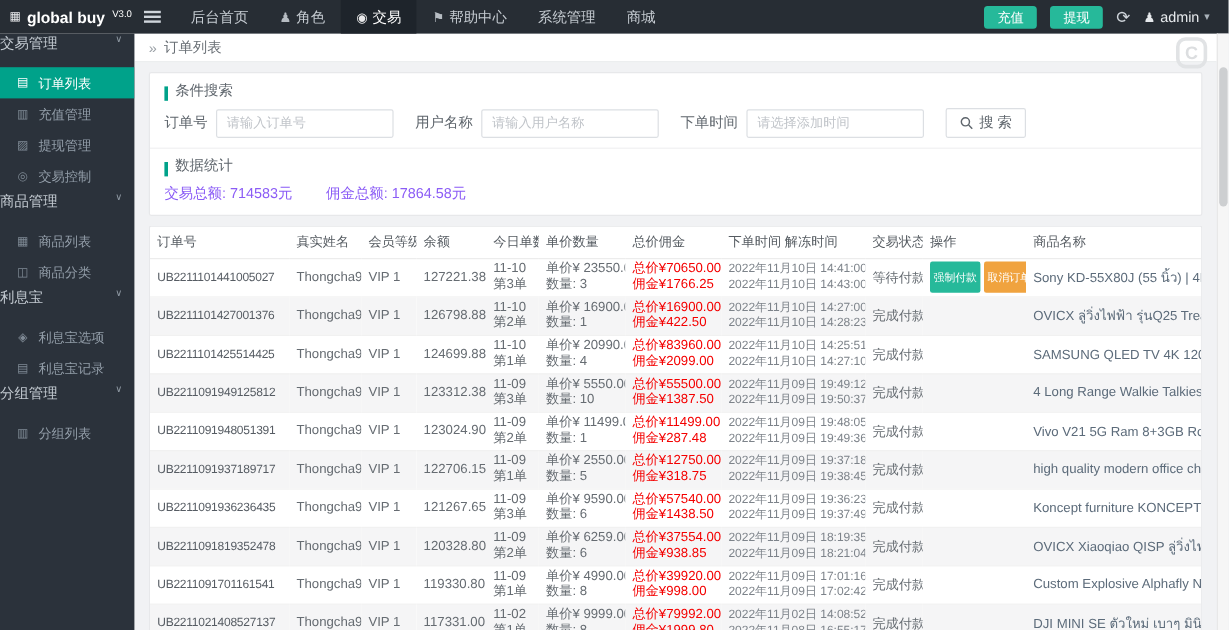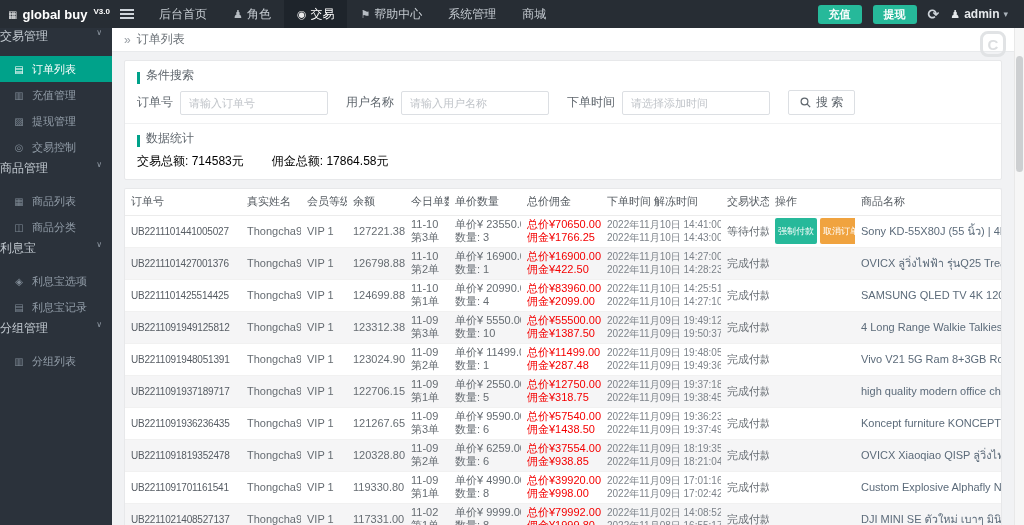--- a/index.html
+++ b/index.html
@@ -2,29 +2,29 @@
 <html><head>
 <meta charset="utf-8">
 <style>
   * { box-sizing: border-box; margin: 0; padding: 0; }
   html,body { width:1024px; height:525px; background:#f1f2f4; font-family:"Liberation Sans","DejaVu Sans",sans-serif; font-size:12px; }
   .app { position:relative; width:1024px; height:525px; overflow:hidden; background:#f1f2f4; }
 
   
   .navbar { position:absolute; top:0; left:0; right:0; height:28px; background:#272d34; display:flex; align-items:center; color:#c6ccd2; z-index:6; }
   .logo { width:112px; display:flex; align-items:center; gap:5px; padding-left:8px; color:#fff; font-size:13px; font-weight:bold; white-space:nowrap; }
-  .logo sup { font-size:8px; font-weight:bold; margin-left:1px; transform:translateY(-3px); }
+  .logo sup { font-size:8px; font-weight:normal; margin-left:1px; transform:translateY(-3px); }
   .logo-ic { font-size:10px; color:#e8eaec; }
   .burger { width:14px; height:10px; margin:0 12px 0 8px; border-top:2px solid #cfd5db; border-bottom:2px solid #cfd5db; position:relative; cursor:pointer; }
   .burger:before { content:""; position:absolute; left:0; right:0; top:2px; height:2px; background:#cfd5db; }
   .nav-menu { display:flex; height:100%; }
   .nav-item { display:flex; align-items:center; gap:4px; padding:0 13px; font-size:12px; color:#c6ccd2; cursor:pointer; white-space:nowrap; }
   .nav-item.active { background:#1e242b; color:#fff; }
   .nav-ic { font-size:11px; opacity:.9; }
-  .nav-right { margin-left:auto; display:flex; align-items:center; gap:11px; padding-right:16px;font-weight:bold; }
+  .nav-right { margin-left:auto; display:flex; align-items:center; gap:11px; padding-right:16px; }
   .pill { background:#26b99a; color:#fff; font-size:11px; padding:2px 11px; border-radius:3px; cursor:pointer; white-space:nowrap; }
   .refresh { font-size:14px; color:#cfd5db; cursor:pointer; line-height:1; }
   .admin { display:flex; align-items:center; gap:4px; font-size:12px; color:#e6e9ec; cursor:pointer; }
   .person-ic { font-size:11px; }
   .caret { font-size:9px; color:#aab2ba; }
 
   
   .sidebar { position:absolute; top:28px; bottom:0; left:0; width:112px; background:#2b323b; overflow:hidden; z-index:5; }
   .sb-group { height:28px; display:flex; align-items:flex-start; justify-content:space-between; padding:0 10px 0 0; color:#c3cad1; font-size:12px; cursor:pointer; }
   .sb-chevron { font-size:8px; color:#8f99a3; }
@@ -43,21 +43,21 @@
   .panel { background:#fff; border:1px solid #e7e8ea; border-radius:2px; }
   .sec-title { display:flex; align-items:flex-end; gap:6px; padding:6px 12px 4px; font-size:12px; color:#5f666d; }
   .bar { width:3px; height:12px; background:#00a28a; display:inline-block; }
   .search-row { display:flex; align-items:center; gap:18px; padding:2px 12px 8px; }
   .field { display:flex; align-items:center; gap:7px; font-size:12px; color:#5f666d; white-space:nowrap; }
   .field input { width:148px; height:24px; border:1px solid #dcdfe3; border-radius:2px; padding:0 8px; font-size:11px; color:#333; outline:none; background:#fff; }
   .field input::placeholder { color:#c0c4c9; }
   .search-btn { display:flex; align-items:center; gap:5px; height:25px; padding:0 11px; background:#fff; border:1px solid #dcdfe3; border-radius:2px; font-size:12px; color:#5f666d; cursor:pointer; }
   .divider { border-top:1px solid #f0f1f2; }
   .stats-row { display:flex; gap:28px; padding:2px 12px 9px; font-size:12px; }
-  .stat { color:#000000; white-space:nowrap; }
+  .stat { color:#8b5cf6; white-space:nowrap; }
   .stat b { font-weight:normal; }
 
   
   .table-panel { margin-top:8px; border-bottom:none; overflow:hidden; }
   table { width:100%; border-collapse:collapse; table-layout:fixed; }
   th { height:26px; padding:0 6px; font-size:11px; font-weight:normal; color:#555b61; text-align:left; border-bottom:1px solid #ececec; white-space:nowrap; overflow:hidden; }
   td { height:32px; padding:2px 6px; font-size:11px; color:#666c72; border-bottom:1px solid #f1f1f1; white-space:nowrap; overflow:hidden; vertical-align:middle; }
   tbody tr:nth-child(even) { background:#f5f5f6; }
   .two span { display:block; line-height:13px; }
   .c-order { font-size:10px; color:#565c63; letter-spacing:-0.2px; }

